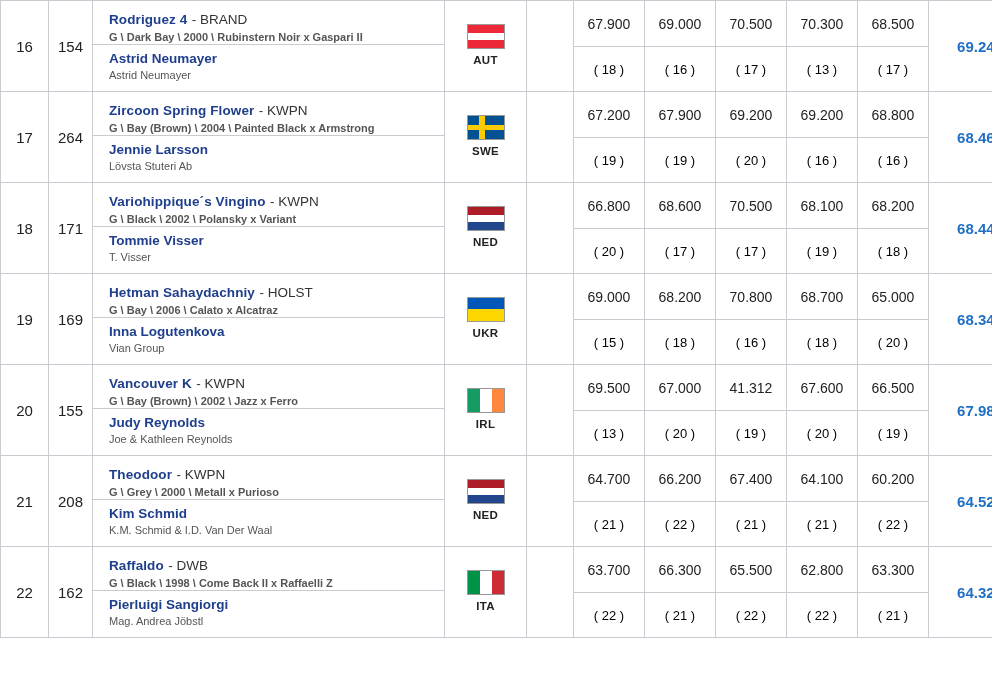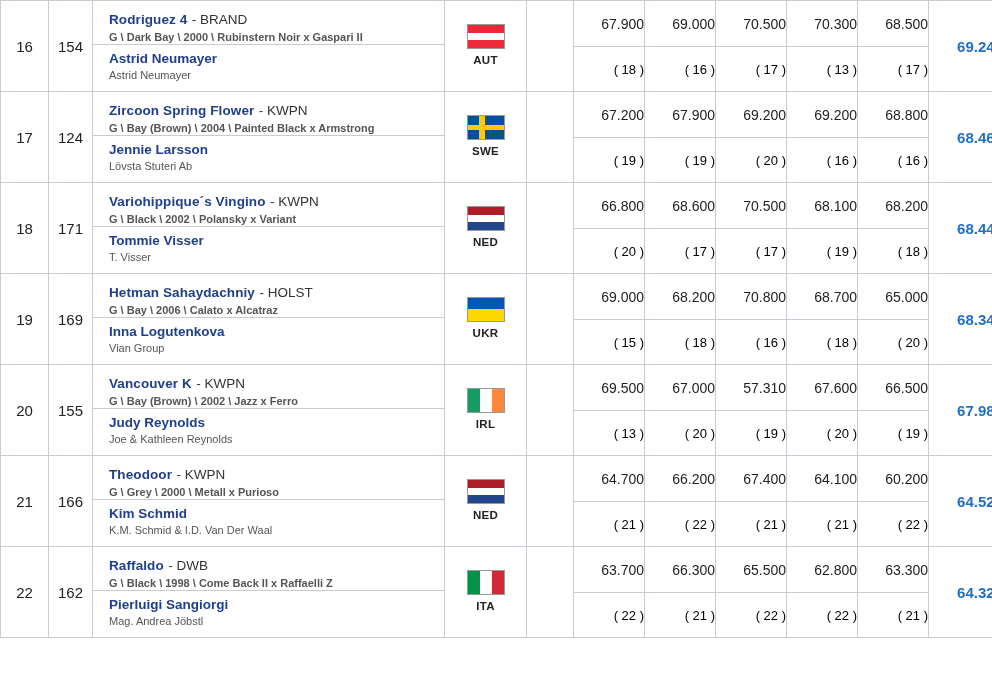--- a/index.html
+++ b/index.html
@@ -109,21 +109,21 @@
       linear-gradient(to right, transparent 0 30%, #fecb00 30% 46%, transparent 46% 100%),
       linear-gradient(to bottom, transparent 0 38%, #fecb00 38% 60%, transparent 60% 100%),
       #005293; }
   .flag-NED { background: linear-gradient(to bottom, #ae1c28 0 33.3%, #ffffff 33.3% 66.6%, #21468b 66.6% 100%); }
   .flag-UKR { background: linear-gradient(to bottom, #0057b7 0 50%, #ffd700 50% 100%); }
   .flag-IRL { background: linear-gradient(to right, #169b62 0 33.3%, #ffffff 33.3% 66.6%, #ff883e 66.6% 100%); }
   .flag-ITA { background: linear-gradient(to right, #009246 0 33.3%, #ffffff 33.3% 66.6%, #ce2b37 66.6% 100%); }
 
   
   .score-cell {
-    text-align: right;
+    text-align: center;
     padding: 0;
   }
   .score-top {
     font-size: 14px;
     color: #222;
     padding: 15px 0 14px 0;
     border-bottom: 1px solid #c8ccd2;
   }
   .score-bot {
     font-size: 13px;
@@ -197,21 +197,21 @@
     </td>
     <td class="score-cell">
       <div class="score-top">68.500</div>
       <div class="score-bot">( 17 )</div>
     </td>
     <td class="total-cell">69.240</td>
   </tr>
 
   <tr>
     <td class="rank-cell">17</td>
-    <td class="num-cell">124</td>
+    <td class="num-cell">264</td>
     <td class="main-cell">
       <div class="horse-block">
         <div>
           <span class="horse-name">Zircoon Spring Flower</span>
           <span class="horse-breed">- KWPN</span>
         </div>
         <div class="horse-detail">G \ Bay (Brown) \ 2004 \ Painted Black x Armstrong</div>
       </div>
       <div class="rider-block">
         <div class="rider-name">Jennie  Larsson</div>
@@ -365,37 +365,37 @@
     <td class="blank-cell"></td>
     <td class="score-cell">
       <div class="score-top">69.500</div>
       <div class="score-bot">( 13 )</div>
     </td>
     <td class="score-cell">
       <div class="score-top">67.000</div>
       <div class="score-bot">( 20 )</div>
     </td>
     <td class="score-cell">
-      <div class="score-top">57.310</div>
+      <div class="score-top">41.312</div>
       <div class="score-bot">( 19 )</div>
     </td>
     <td class="score-cell">
       <div class="score-top">67.600</div>
       <div class="score-bot">( 20 )</div>
     </td>
     <td class="score-cell">
       <div class="score-top">66.500</div>
       <div class="score-bot">( 19 )</div>
     </td>
     <td class="total-cell">67.980</td>
   </tr>
 
   <tr>
     <td class="rank-cell">21</td>
-    <td class="num-cell">166</td>
+    <td class="num-cell">208</td>
     <td class="main-cell">
       <div class="horse-block">
         <div>
           <span class="horse-name">Theodoor</span>
           <span class="horse-breed">- KWPN</span>
         </div>
         <div class="horse-detail">G \ Grey \ 2000 \ Metall x Purioso</div>
       </div>
       <div class="rider-block">
         <div class="rider-name">Kim  Schmid</div>

